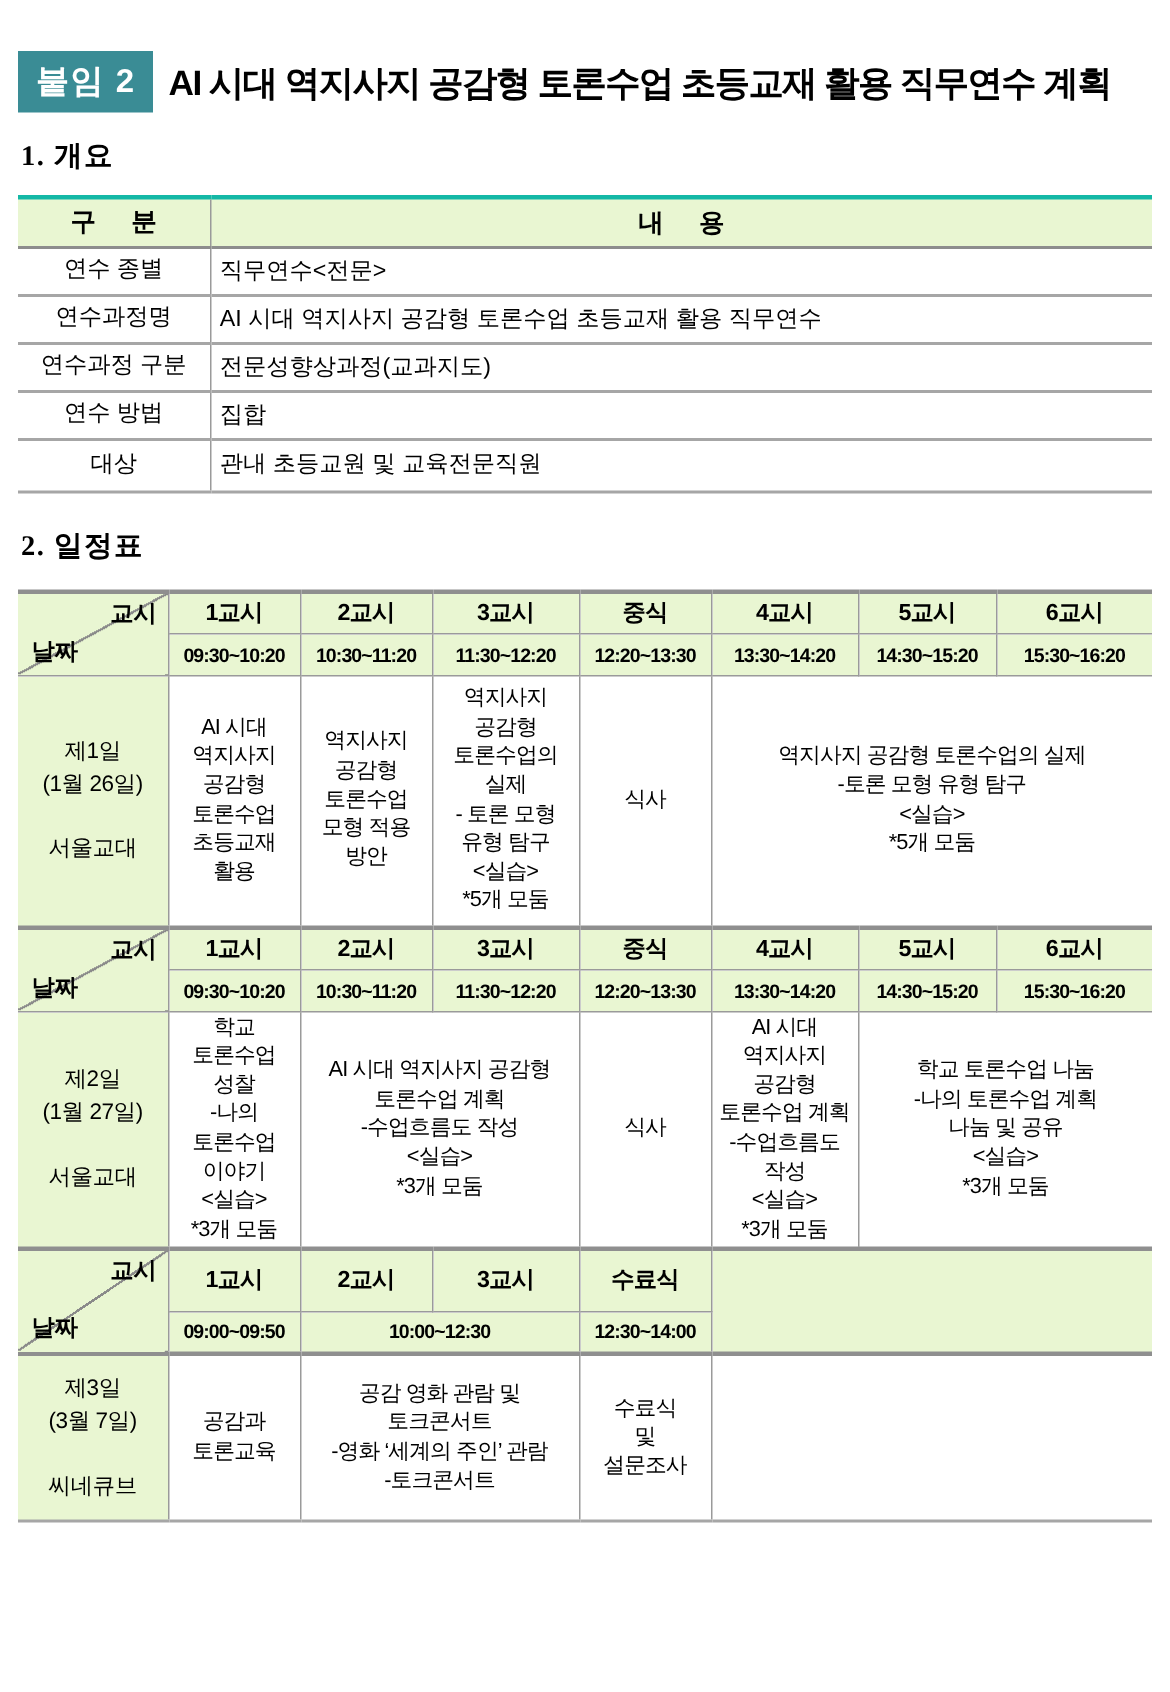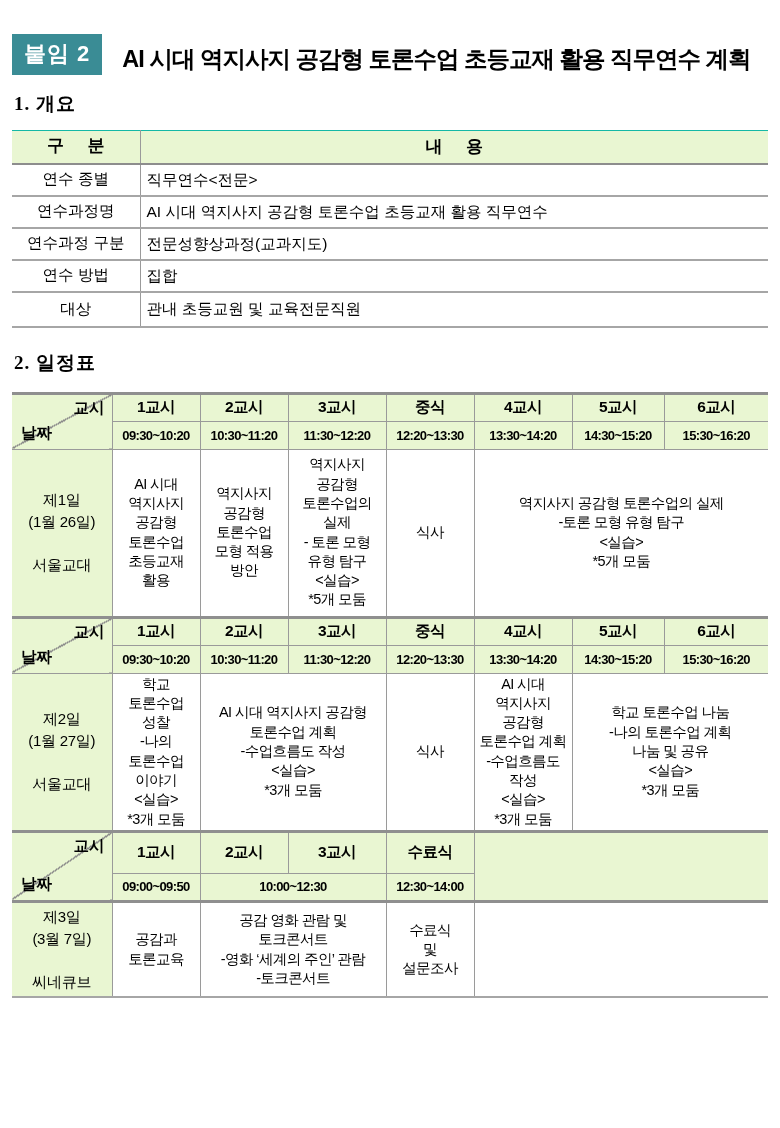--- a/index.html
+++ b/index.html
@@ -5,21 +5,21 @@
   * { margin:0; padding:0; box-sizing:border-box; }
   html,body { background:#ffffff; }
   body {
     width:780px; height:1128px; overflow:hidden;
     font-family:"Liberation Sans","DejaVu Sans",sans-serif;
     color:#000;
   }
   .page { width:780px; height:1128px; padding:34px 12px 0 12px; background:#fff; }
 
   
-  .doc-header { display:flex; align-items:flex-end; gap:20px; margin-bottom:16px; }
+  .doc-header { display:flex; align-items:center; gap:10px; margin-bottom:16px; }
   .badge {
     background:#3a8c95; color:#fff; font-weight:bold; font-size:22px;
     padding:5px 12px 6px 12px; display:flex; align-items:center; letter-spacing:1px;
     flex:0 0 auto;
   }
   .doc-title {
     font-size:23.5px; font-weight:800; letter-spacing:-1px;
     display:flex; align-items:center; white-space:nowrap;
   }
 
@@ -30,21 +30,21 @@
   }
 
   
   table { border-collapse:collapse; table-layout:fixed; }
   .overview { width:756px; margin-bottom:6px; }
   .overview td, .overview th {
     border-top:2px solid #a6a6a6; border-bottom:2px solid #a6a6a6;
     border-left:none; border-right:none;
     font-size:15.5px; vertical-align:middle; padding:3px 6px;
   }
-  .overview tr:first-child th { border-top:1px solid #14b8a6; border-bottom:2.5px solid #8d8d8d; }
+  .overview tr:first-child th { border-top:3px solid #14b8a6; border-bottom:2.5px solid #8d8d8d; }
   .overview .lbl {
     width:128px; text-align:center; border-right:1.5px solid #9a9a9a;
     white-space:pre-line; line-height:1.35;
   }
   .overview .cnt { text-align:left; white-space:pre-line; line-height:1.55; }
   .overview .thead-cell {
     background:#e9f6d2; font-size:17px; font-weight:bold; text-align:center;
     height:33px; white-space:pre;
   }
   .r-sm { height:28px;margin-top:37px; } .r-md { height:31px; } .r-tall { height:54px; }
@@ -89,21 +89,21 @@
     margin-top:48px;
   }
   .schedule td.empty-green { background:#e9f6d2; }
   .schedule td.empty-white { background:#fff; }
 
   .hrow   { height:28px; }
   .day1   { height:168px; }
   .day2   { height:158px; }
   .hrow3a { height:42px; }
   .hrow3b { height:28px; }
-  .day3   { height:96px; }
+  .day3   { height:112px; }
 </style>
 </head>
 <body>
 
 <div class="page">
 
   <div class="doc-header">
     <div class="badge">붙임 2</div>
     <div class="doc-title">AI 시대 역지사지 공감형 토론수업 초등교재 활용 직무연수 계획</div>
   </div>

